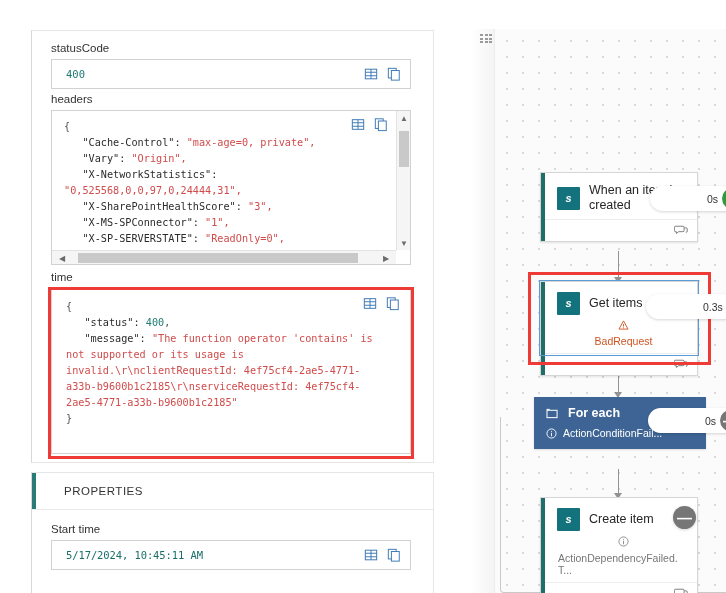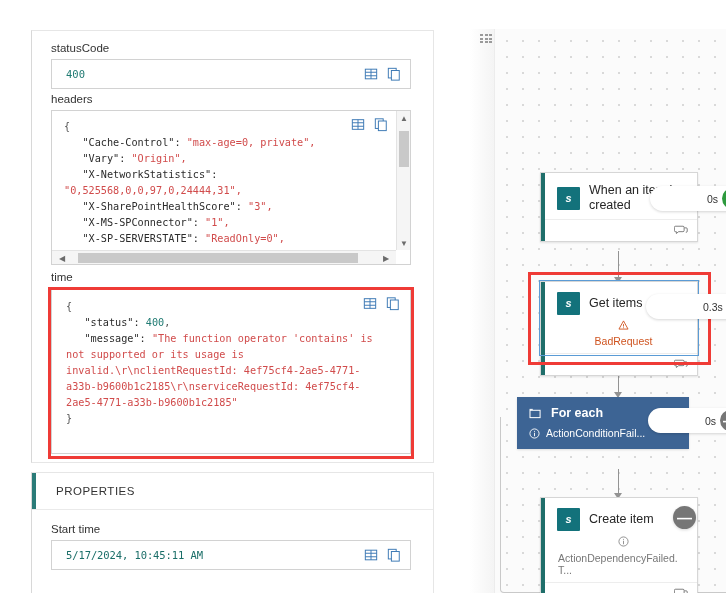--- a/index.html
+++ b/index.html
@@ -42,21 +42,21 @@
     position: absolute;
     background: #fff;
     border: 1px solid #e6e6e6;
     border-left: 1px solid #d8d8d8;
   }
   #outputs-card { left: 31px; top: 1px; width: 403px; height: 433px; }
   #properties-card { left: 31px; top: 443px; width: 403px; height: 150px; }
 
   .prop-header {
     height: 37px; display: flex; align-items: center;
-    padding-left: 24px; border-bottom: 1px solid #eaeaea;
+    padding-left: 32px; border-bottom: 1px solid #eaeaea;
     position: relative;
   }
   .prop-header::before {
     content: ""; position: absolute; left: 0; top: 0; bottom: 0; width: 4px;
     background: #2a7b78;
   }
   .prop-header-text { font-size: 11.5px; color: #333; letter-spacing: .5px; }
 
   .field-label {
     font-size: 11.5px; color: #333; margin: 0 0 5px 0;
@@ -436,21 +436,21 @@
       </svg>
     </div>
   </div>
   <div class="sel-ring" style="left:69px; top:251px; width:160px; height:76px;"></div>
   <div class="red-outline" style="left:58px; top:243px; width:183px; height:93px;"></div>
   <div class="badge" style="left:176px; top:265px;">
     <span class="t">0.3s</span>
     <span class="dot err">!</span>
   </div>
 
-  <div class="foreach" style="left:47px; top:368px; width:172px;">
+  <div class="foreach" style="left:64px; top:368px; width:172px;">
     <div class="foreach-top">
       <svg class="loop-ico" viewBox="0 0 14 12">
         <rect x="1" y="2.5" width="11" height="8" fill="none" stroke="#ffffff" stroke-width="1.1"></rect>
         <line x1="0.5" y1="1.5" x2="4" y2="1.5" stroke="#ffffff" stroke-width="1.1"></line>
       </svg>
       <span class="foreach-title">For each</span>
       <svg class="chev" viewBox="0 0 16 10">
         <polyline points="1.5,8 8,2 14.5,8" fill="none" stroke="#ffffff" stroke-width="1.4"></polyline>
       </svg>
     </div>

